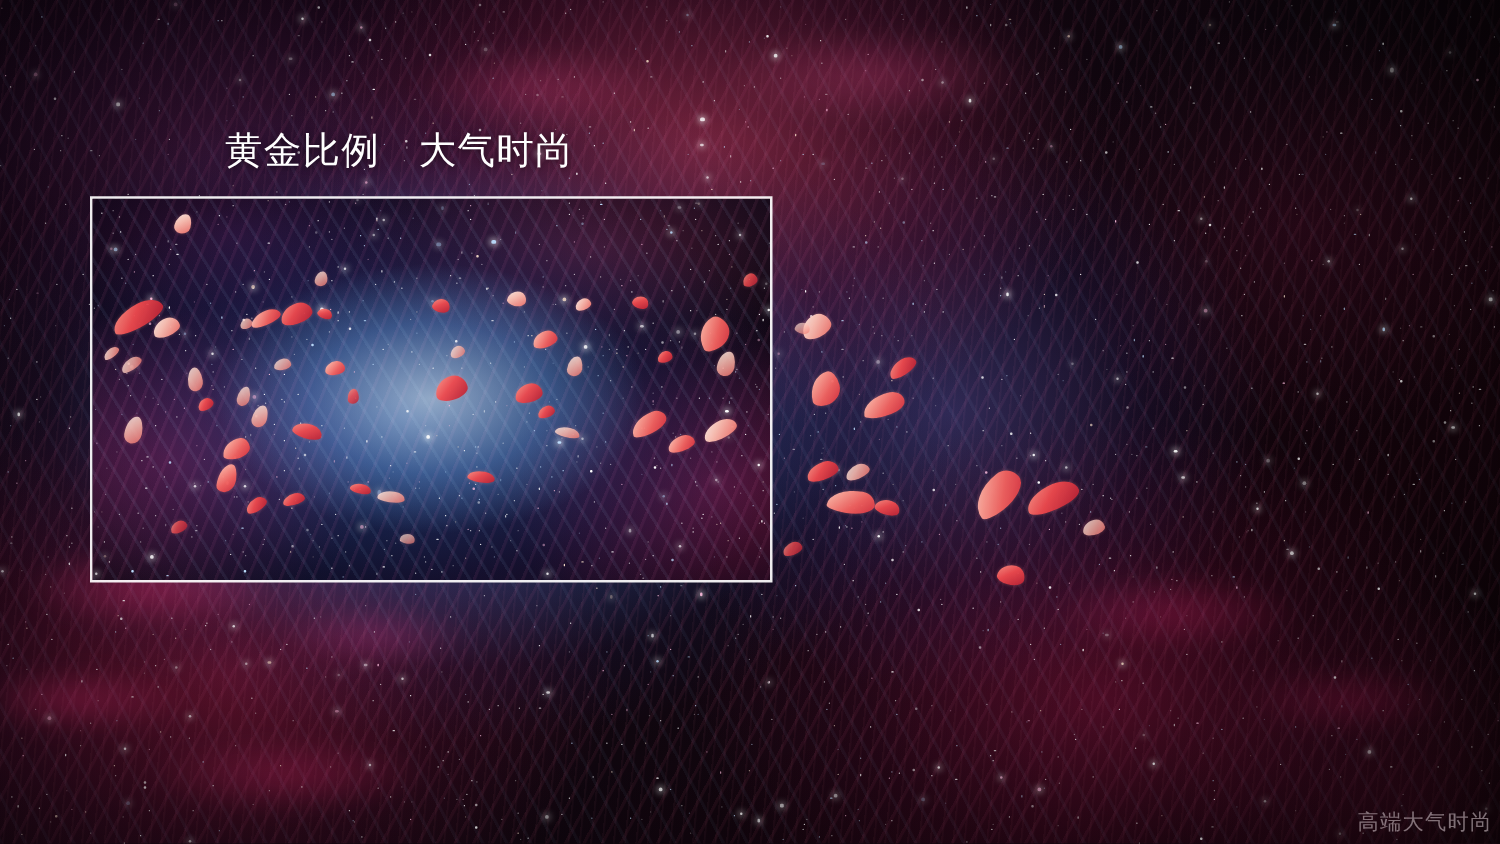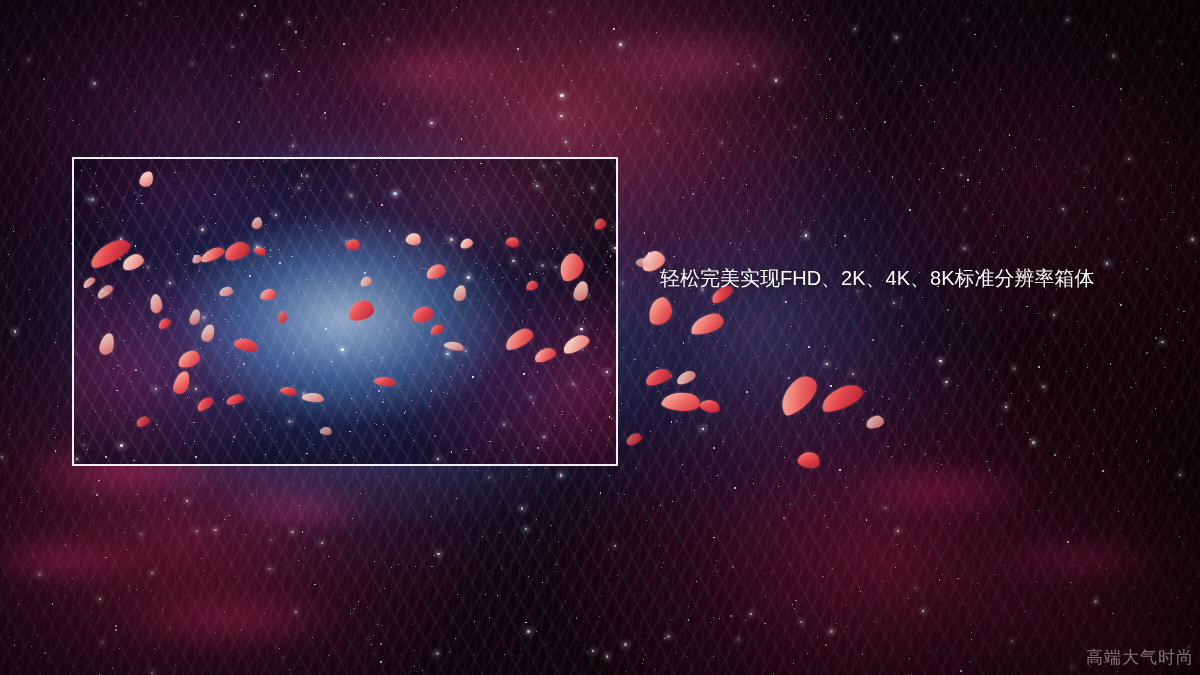--- a/index.html
+++ b/index.html
@@ -1326,20 +1326,21 @@
       <i class="petal curl" style="left:662px;top:392px;width:38px;height:19px;transform:rotate(10deg);opacity:0.95"></i>
       <i class="petal deep" style="left:700px;top:400px;width:20px;height:12px;transform:rotate(18deg);opacity:0.95"></i>
       <i class="petal curl" style="left:776px;top:382px;width:44px;height:26px;transform:rotate(-38deg);opacity:0.95"></i>
       <i class="petal deep" style="left:820px;top:388px;width:44px;height:20px;transform:rotate(-22deg);opacity:0.95"></i>
       <i class="petal deep" style="left:798px;top:452px;width:22px;height:16px;transform:rotate(14deg);opacity:0.95"></i>
       <i class="petal pale" style="left:866px;top:416px;width:18px;height:12px;transform:rotate(-12deg);opacity:0.8"></i>
       <i class="petal deep" style="left:626px;top:434px;width:16px;height:10px;transform:rotate(-20deg);opacity:0.8"></i>
       <i class="petal pale" style="left:636px;top:258px;width:12px;height:9px;transform:rotate(16deg);opacity:0.7"></i>
     </div>
 
+  <div id="title">黄金比例　大气时尚</div>
 
   <div id="framed-image">
     <div class="frame-inner"></div>
     <div class="frame-wisps"></div>
     <div class="starfield" id="frame-stars">
         <i class="star pink" style="left:407.2px;top:118.0px;width:1px;height:1px;opacity:0.56"></i>
         <i class="star blue" style="left:182.4px;top:89.3px;width:1px;height:1px;opacity:0.50"></i>
         <i class="star pink big" style="left:128.1px;top:156.6px;width:3.2px;height:3.2px;opacity:0.58"></i>
         <i class="star blue" style="left:102.7px;top:94.0px;width:1.5px;height:1.5px;opacity:0.86"></i>
         <i class="star blue" style="left:217.0px;top:96.9px;width:1.5px;height:1.5px;opacity:0.73"></i>
@@ -1999,18 +2000,17 @@
         <i class="petal curl" style="left:484px;top:96px;width:26px;height:24px;transform:rotate(-30deg);opacity:0.95"></i>
         <i class="petal pale" style="left:488px;top:178px;width:28px;height:14px;transform:rotate(-24deg);opacity:0.95"></i>
         <i class="petal pale" style="left:500px;top:122px;width:14px;height:20px;transform:rotate(10deg);opacity:0.85"></i>
         <i class="petal deep" style="left:520px;top:60px;width:12px;height:10px;transform:rotate(-18deg);opacity:0.85"></i>
         <i class="petal deep" style="left:62px;top:258px;width:14px;height:9px;transform:rotate(-22deg);opacity:0.8"></i>
         <i class="petal pale" style="left:246px;top:268px;width:12px;height:8px;transform:rotate(12deg);opacity:0.7"></i>
       </div>
   </div>
 
   <div id="body-text">
-    <div class="line">轻松完美实现FHD、2K、4K、8K标准分辨率箱体</div>
   </div>
 
   <div id="watermark">高端大气时尚</div>
 
 </div>
 
 </body></html>

